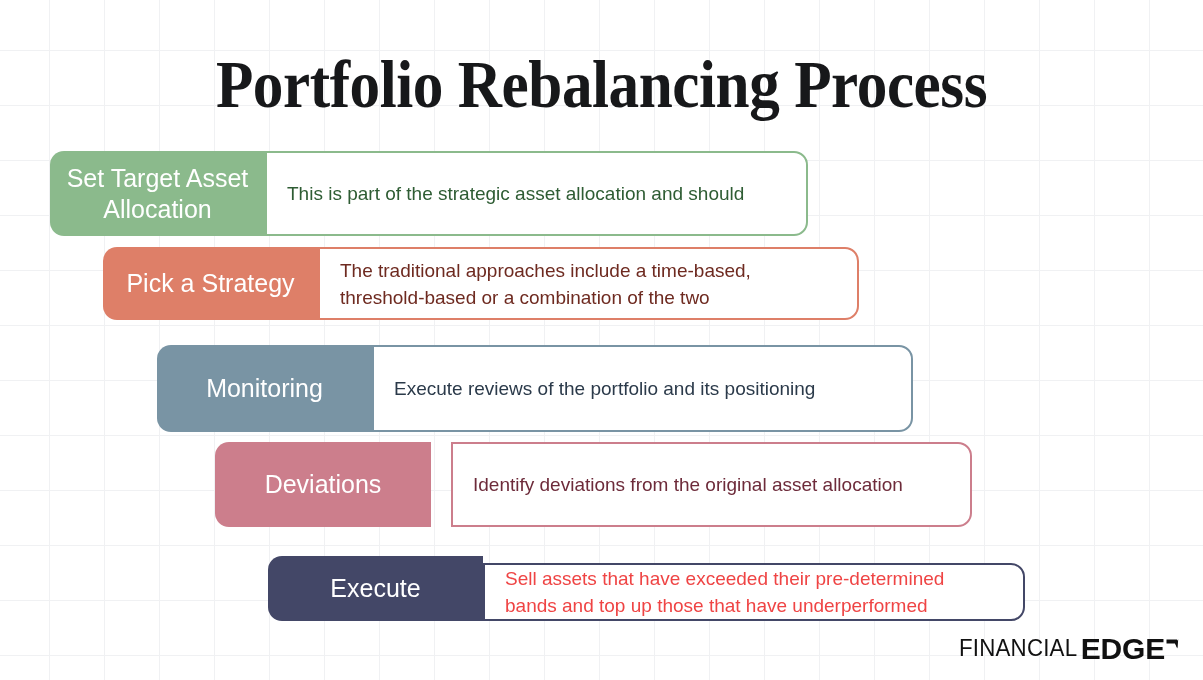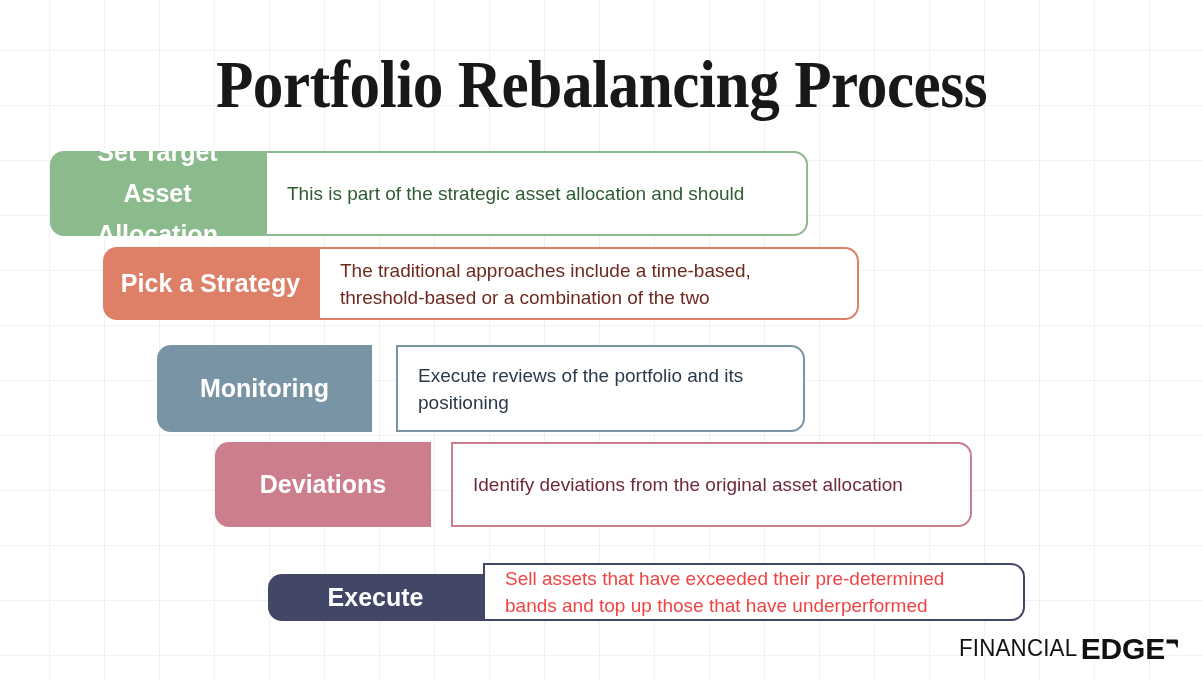--- a/index.html
+++ b/index.html
@@ -56,24 +56,24 @@
     box-sizing: border-box;
   }
   .row-label {
     display: flex;
     align-items: center;
     justify-content: center;
     box-sizing: border-box;
     border-radius: 14px 0 0 14px;
     color: #ffffff;
     font-size: 25px;
-    line-height: 41px;
-    font-weight: 700;
+    line-height: 31px;
+    font-weight: 400;
     text-align: center;
-    padding: 3px 14px;
+    padding: 17px 14px;
     flex: none;
   }
   .row-desc {
     flex: 1 1 auto;
     display: flex;
     align-items: center;
     box-sizing: border-box;
     background: #ffffff;
     border-style: solid;
     border-width: 2px;
@@ -86,21 +86,21 @@
 
   
   #row-1 { left: 50px;  top: 151px; width: 758px; height: 85px; }
   #row-1 .row-label { width: 215px; background: #8BBA8C; }
   #row-1 .row-desc  { border-color: #8BBA8C; color: #2e5c33; }
 
   #row-2 { left: 103px; top: 247px; width: 756px; height: 73px; }
   #row-2 .row-label { width: 215px; background: #DE7F68; }
   #row-2 .row-desc  { border-color: #DE7F68; color: #6e2a20; }
 
-  #row-3 { left: 157px; top: 345px; width: 648px; height: 87px; gap: 24px; }
+  #row-3 { left: 157px; top: 345px; width: 756px; height: 87px; }
   #row-3 .row-label { width: 215px; background: #7994A4; }
   #row-3 .row-desc  { border-color: #7994A4; color: #2b3a4a; }
 
   #row-4 { left: 215px; top: 442px; width: 757px; height: 85px; gap: 20px; }
   #row-4 .row-label { width: 216px; background: #CC7E8C; }
   #row-4 .row-desc  { border-color: #CC7E8C; color: #6d2b3a; }
 
   #row-5 { left: 268px; top: 536px; width: 757px; height: 85px; align-items: flex-end; }
   #row-5 .row-label { width: 215px; background: #434767; }
   #row-5 .row-desc  { border-color: #434767; color: #ef4444; }

